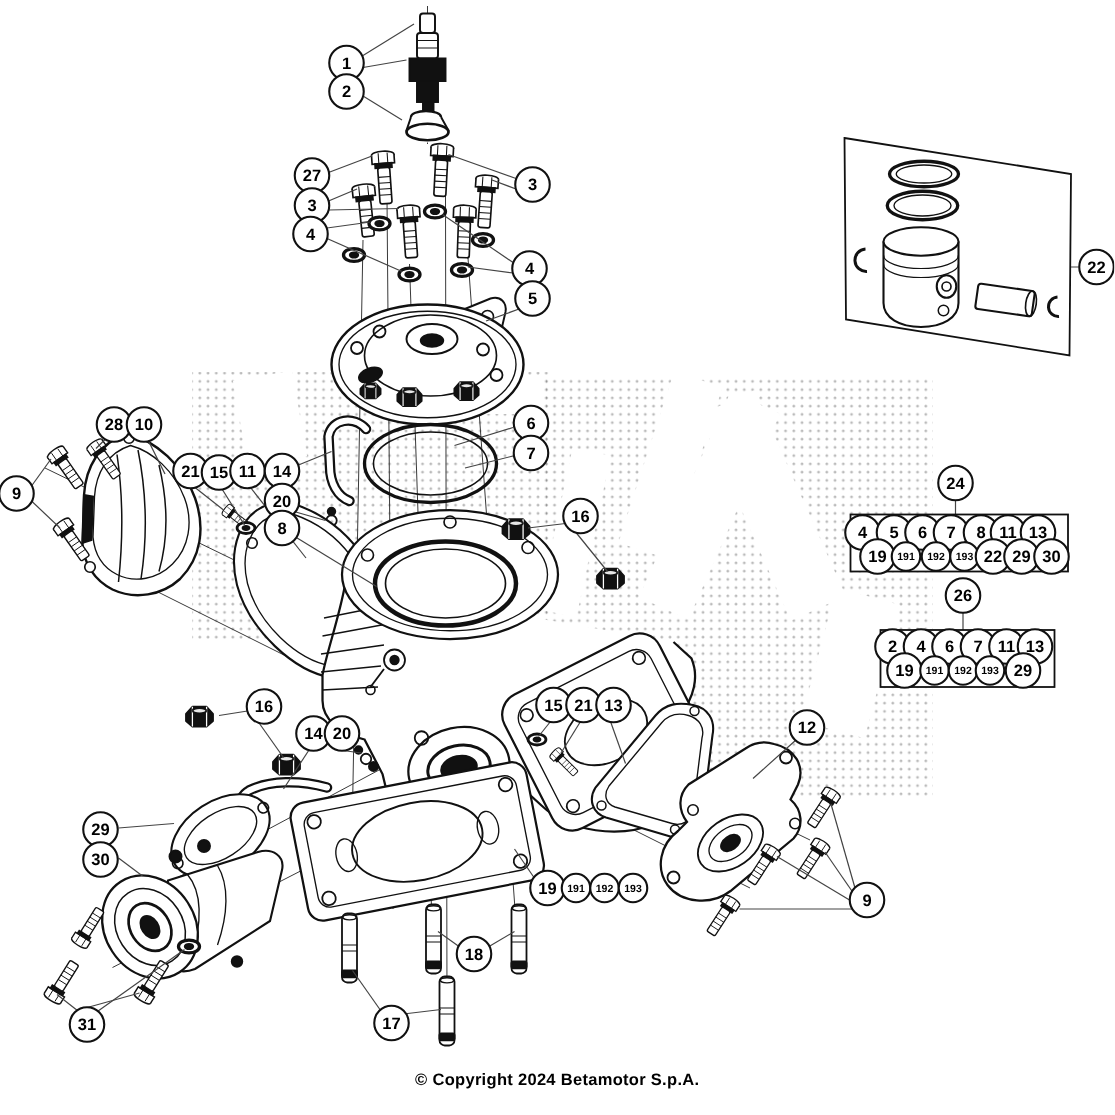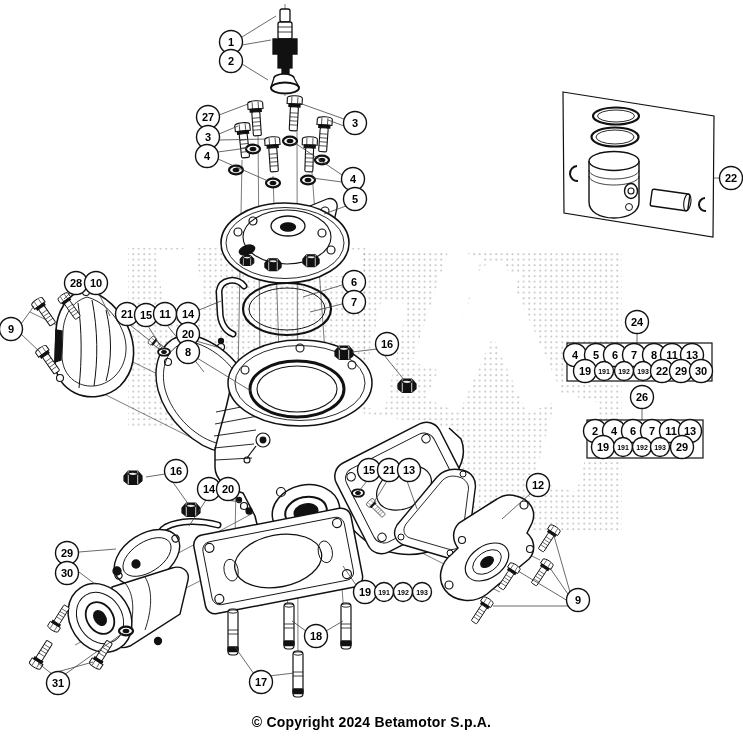--- a/index.html
+++ b/index.html
@@ -1,20 +1,20 @@
 <!DOCTYPE html>
 <html><head>
 <meta charset="utf-8">
 <style>
   html,body{margin:0;padding:0;background:#fff;}
   .stage{position:relative;width:743px;height:743px;background:#fff;overflow:hidden;
          font-family:"Liberation Sans",sans-serif;}
   .stage svg{position:absolute;left:0;top:0;}
   .copyright{position:absolute;left:0;top:714px;width:743px;text-align:center;
-             font-weight:bold;font-size:14px;color:#000;letter-spacing:.2px;}
+             font-weight:bold;font-size:11px;color:#000;letter-spacing:.2px;}
   .ldr{stroke:#444;stroke-width:.8;}
   .ctor{stroke:#333;stroke-width:.65;}
   .callout-circle{fill:#fff;stroke:#111;stroke-width:1.4;}
   .callout-text{fill:#000;font-weight:bold;}
   .gbox{fill:#fff;stroke:#111;stroke-width:1.2;}
   text{font-family:"Liberation Sans",sans-serif;}
 </style>
 </head>
 <body>
 

